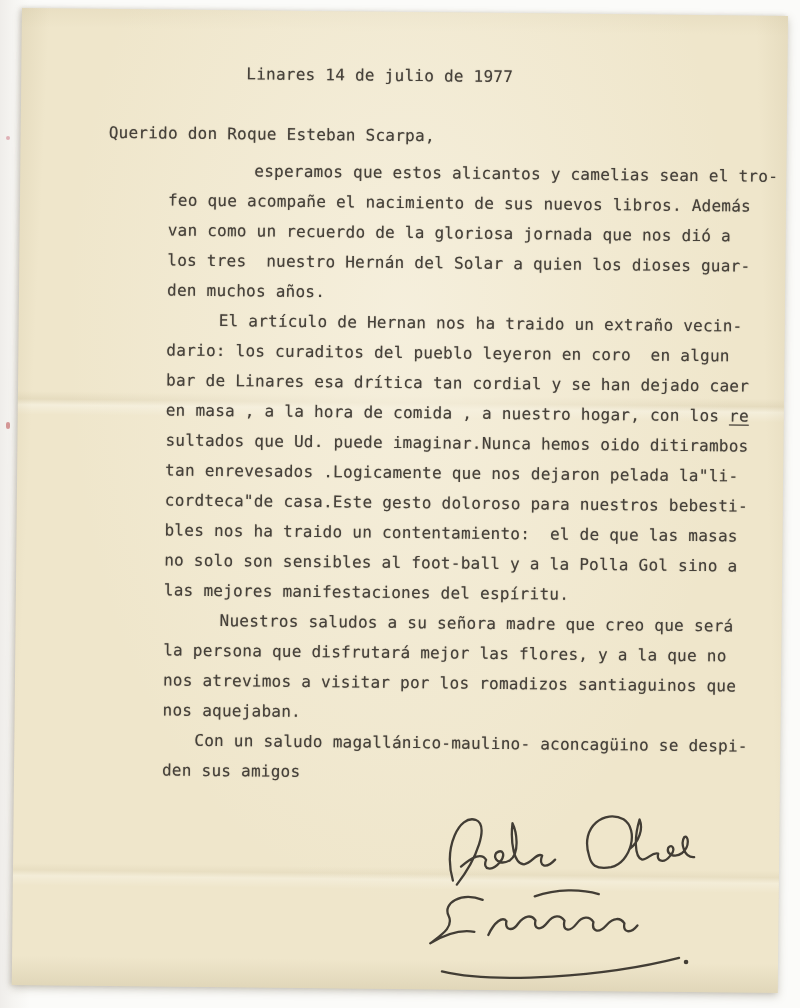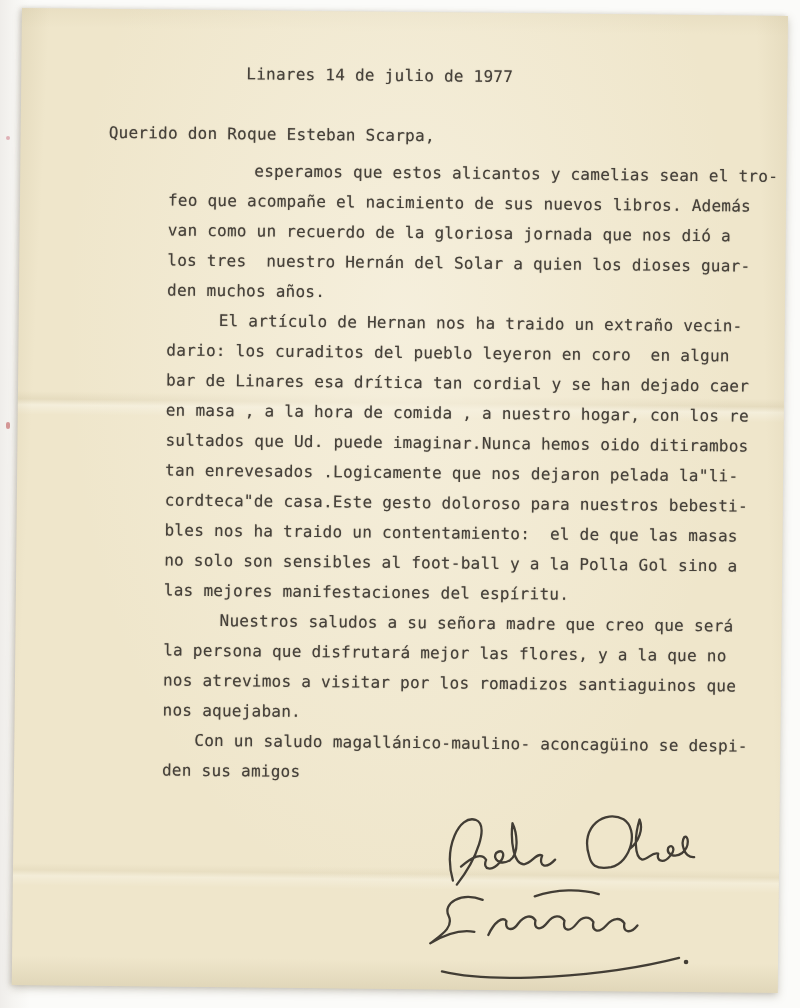--- a/index.html
+++ b/index.html
@@ -41,21 +41,21 @@
     letter-spacing:.25px;
     white-space:pre;
     text-shadow:0 0 1px rgba(70,64,54,.55);
   }
   .para{position:absolute;left:148px;color:#46413a;}
   .para .row{height:30px;line-height:30px;font-size:16px;letter-spacing:.25px;white-space:pre;text-shadow:0 0 1px rgba(70,64,54,.55);}
   .ind-a{margin-left:86px;}
   .ind-b{margin-left:52px;}
   .ind-c{margin-left:56px;}
   .ind-d{margin-left:32px;}
-  .uline{text-underline-offset:3px;}
+  .uline{text-decoration:underline;text-underline-offset:3px;}
   .sig{position:absolute;left:370px;top:790px;width:330px;height:180px;}
   .sig path{fill:none;stroke:#332f28;stroke-width:2.3;stroke-linecap:round;stroke-linejoin:round;opacity:.92;}
   .sig circle{fill:#332f28;opacity:.92;}
 </style>
 </head>
 <body>
 
 <div class="scan-bg"></div>
 <div class="speck pink1"></div>
 <div class="speck red1"></div>

